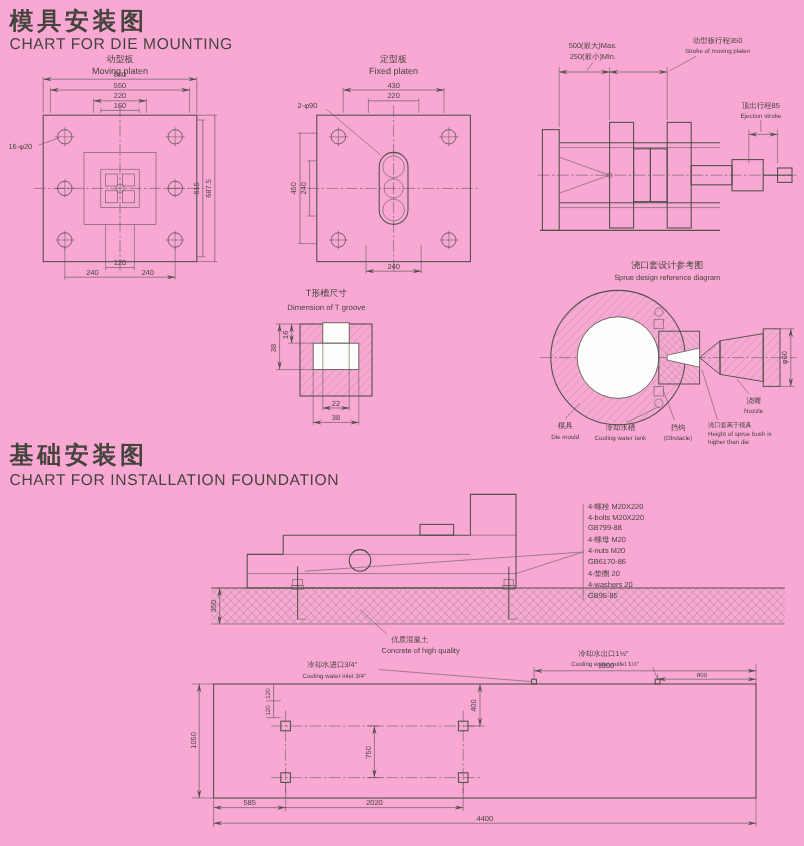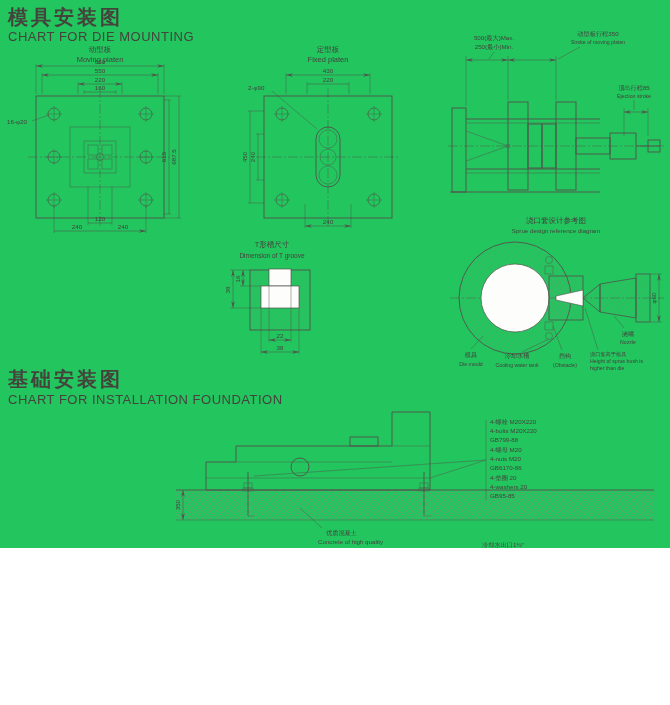--- a/index.html
+++ b/index.html
@@ -1,16 +1,16 @@
 <!DOCTYPE html>
 <html><head>
 <meta charset="utf-8">
 <style>
   html,body{margin:0;padding:0;background:#ffffff;}
-  #page{position:relative;width:670px;height:548px;background:#22c55e;font-family:"Liberation Sans",sans-serif;overflow:hidden;}
+  #page{position:relative;width:670px;height:705px;background:#f9a8d4;font-family:"Liberation Sans",sans-serif;overflow:hidden;}
   svg{display:block;}
   text{font-family:"Liberation Sans",sans-serif;fill:#44433c;}
   .t-cn{font-size:20px;font-weight:bold;letter-spacing:3px;}
   .t-en{font-size:13px;letter-spacing:0.5px;}
   .lbl{font-size:7.5px;}
   .lbl-s{font-size:6.5px;}
   .dim-t{font-size:6.2px;}
   .dim-xs{font-size:5.2px;}
   .ln{stroke:#52514a;stroke-width:0.9;fill:none;}
   .tn{stroke:#52514a;stroke-width:0.45;fill:none;}

